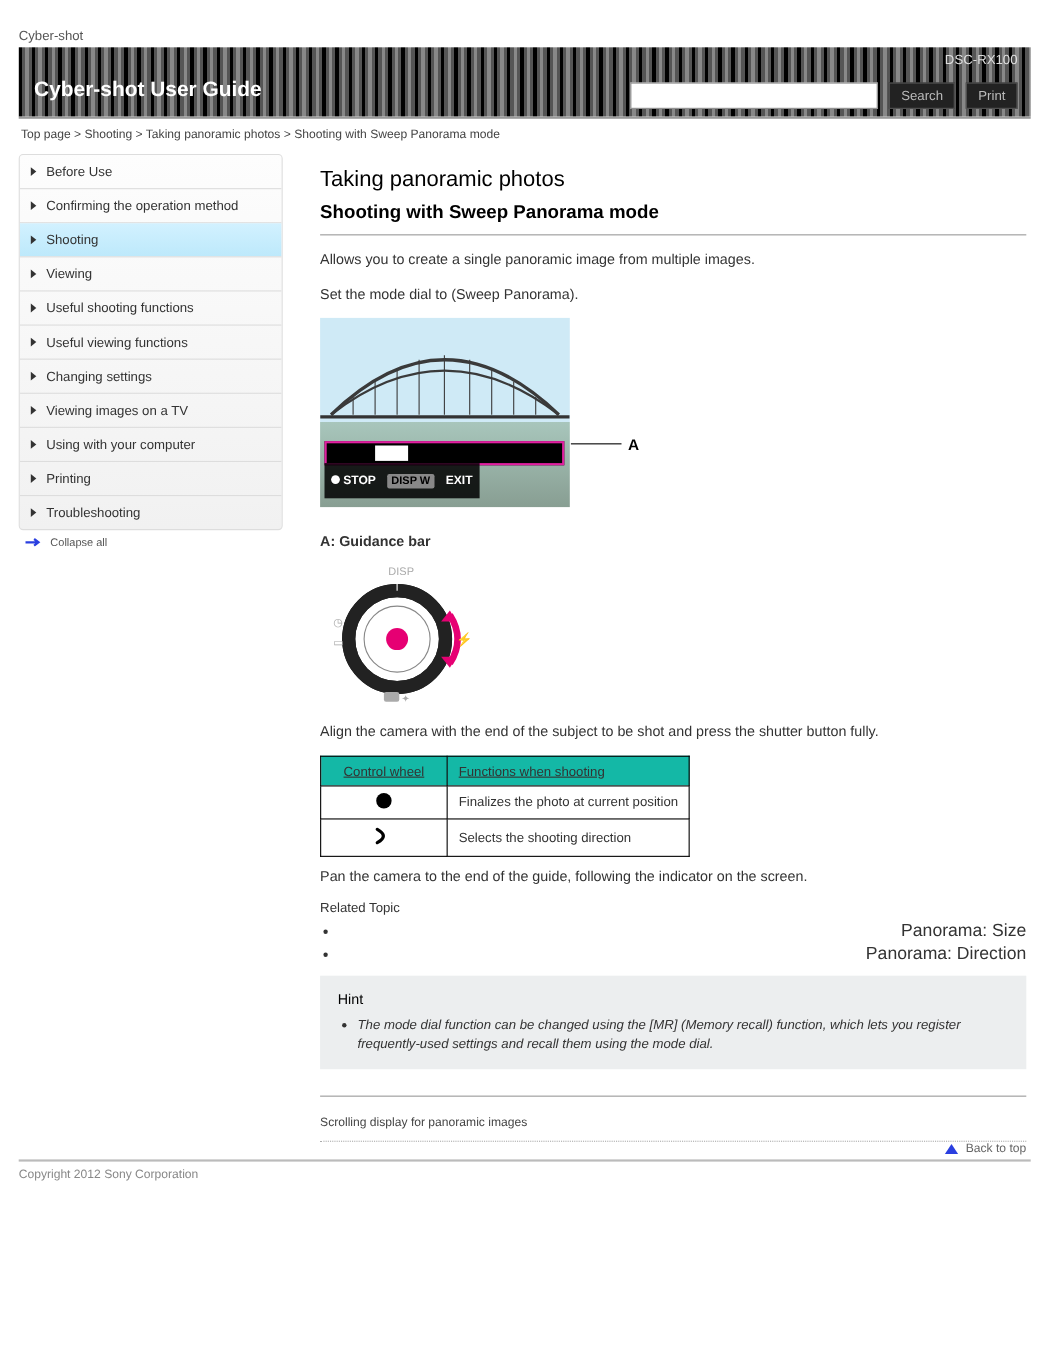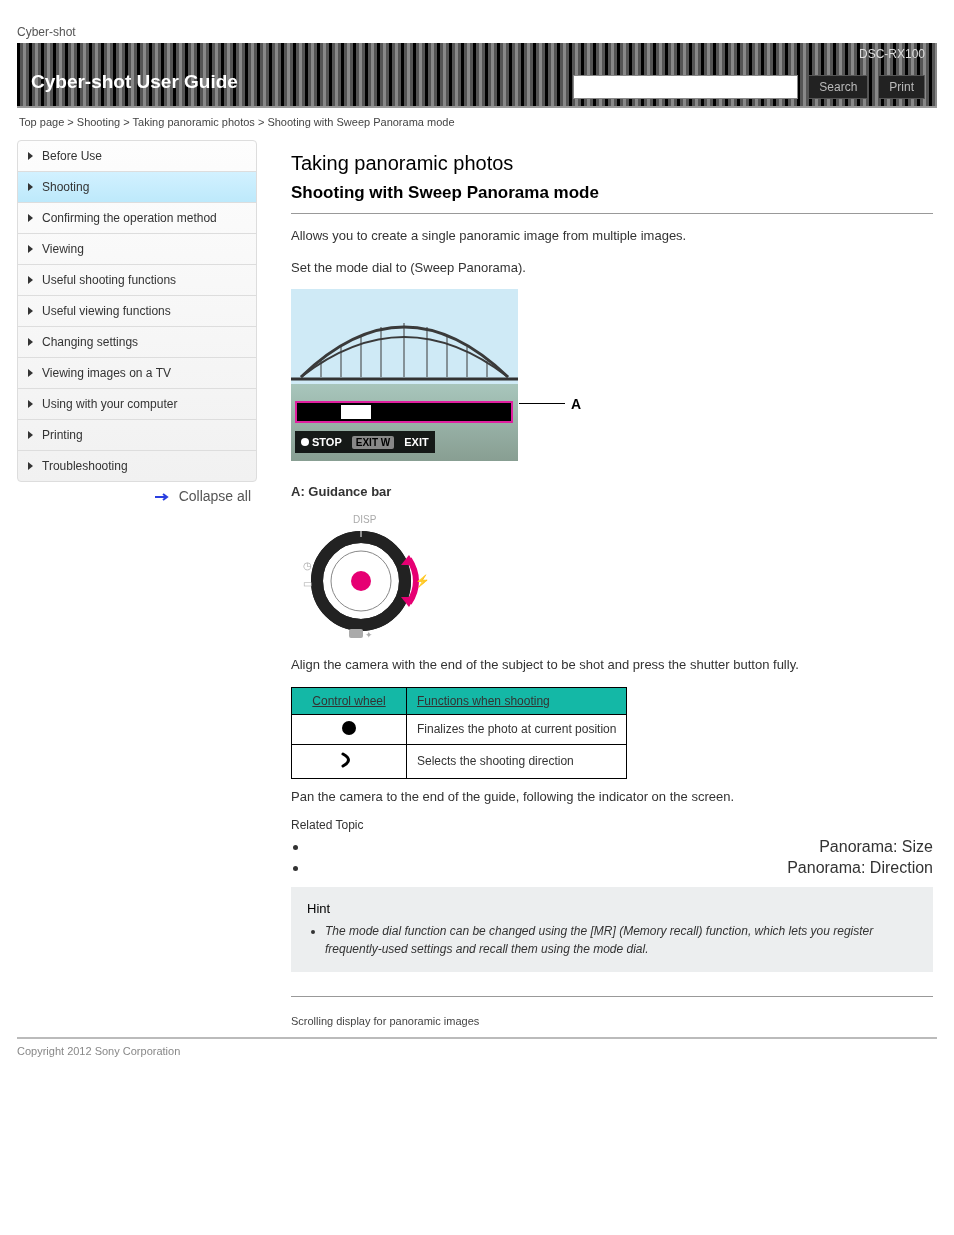--- a/index.html
+++ b/index.html
@@ -103,22 +103,22 @@
     top: 50%;
     margin-top: -4px;
     border-top: 4px solid transparent;
     border-bottom: 4px solid transparent;
     border-left: 5px solid #333;
   }
   .side-item.active {
     background: linear-gradient(#d2f1ff, #bde9fb);
   }
   .collapse-row {
-    text-align: right;
-    font-size: 14px;
+    text-align: left;
+    font-size: 10px;
     padding: 6px 6px 4px;
     color: #555;
   }
   .collapse-row .arrow {
     display: inline-block;
     width: 16px;
     height: 8px;
     margin-right: 4px;
   }
   .collapse-row .arrow svg { vertical-align: middle; }
@@ -174,21 +174,21 @@
   .pano-bar .done {
     position: absolute;
     left: 44px; top: 2px;
     width: 30px; height: 14px;
     background: #fff;
   }
   .osd {
     position: absolute;
     left: 4px;
     bottom: 8px;
-    height: 22px;
+    height: 32px;
     background: rgba(0,0,0,0.85);
     color: #fff;
     font-size: 11px;
     font-weight: bold;
     display: flex;
     align-items: center;
     padding: 0 6px;
     gap: 10px;
   }
   .osd .dot { width:8px;height:8px;background:#fff;border-radius:50%;display:inline-block;margin-right:3px; }
@@ -274,22 +274,22 @@
       <button>Print</button>
     </div>
   </div>
 
   <div class="crumb">Top page &gt; Shooting &gt; Taking panoramic photos &gt; Shooting with Sweep Panorama mode</div>
 
   <div class="layout">
     <div>
       <div class="sidebar">
         <div class="side-item">Before Use</div>
+        <div class="side-item">Confirming the operation method</div>
         <div class="side-item active">Shooting</div>
-        <div class="side-item">Confirming the operation method</div>
         <div class="side-item">Viewing</div>
         <div class="side-item">Useful shooting functions</div>
         <div class="side-item">Useful viewing functions</div>
         <div class="side-item">Changing settings</div>
         <div class="side-item">Viewing images on a TV</div>
         <div class="side-item">Using with your computer</div>
         <div class="side-item">Printing</div>
         <div class="side-item">Troubleshooting</div>
       </div>
       <div class="collapse-row">
@@ -327,21 +327,21 @@
                 <line x1="176" y1="60" x2="176" y2="30"></line>
                 <line x1="196" y1="60" x2="196" y2="44"></line>
               </g>
             </svg>
           </div>
           <div class="pano-bar">
             <div class="done"></div>
           </div>
           <div class="osd">
             <span><span class="dot"></span><span>STOP</span></span>
-            <span class="zoom">EXIT W</span>
+            <span class="zoom">DISP W</span>
             <span>EXIT</span>
           </div>
         </div>
         <div class="leader"></div>
         <div class="label-A">A</div>
       </div>
 
       <div class="caption-A">A: Guidance bar</div>
 
       <div class="wheel-fig">
@@ -406,17 +406,21 @@
         <ul>
           <li>The mode dial function can be changed using the [MR] (Memory recall) function, which lets you register frequently-used settings and recall them using the mode dial.</li>
         </ul>
       </div>
 
       <hr class="sep">
       <div class="footer-links">
         <a href="#">Scrolling display for panoramic images</a>
       </div>
 
+      <div class="back-top">
+        <span class="tri"></span>
+        <span>Back to top</span>
+      </div>
     </div>
   </div>
 
   <div class="copy">Copyright 2012 Sony Corporation</div>
 </div>
 
 </body></html>

